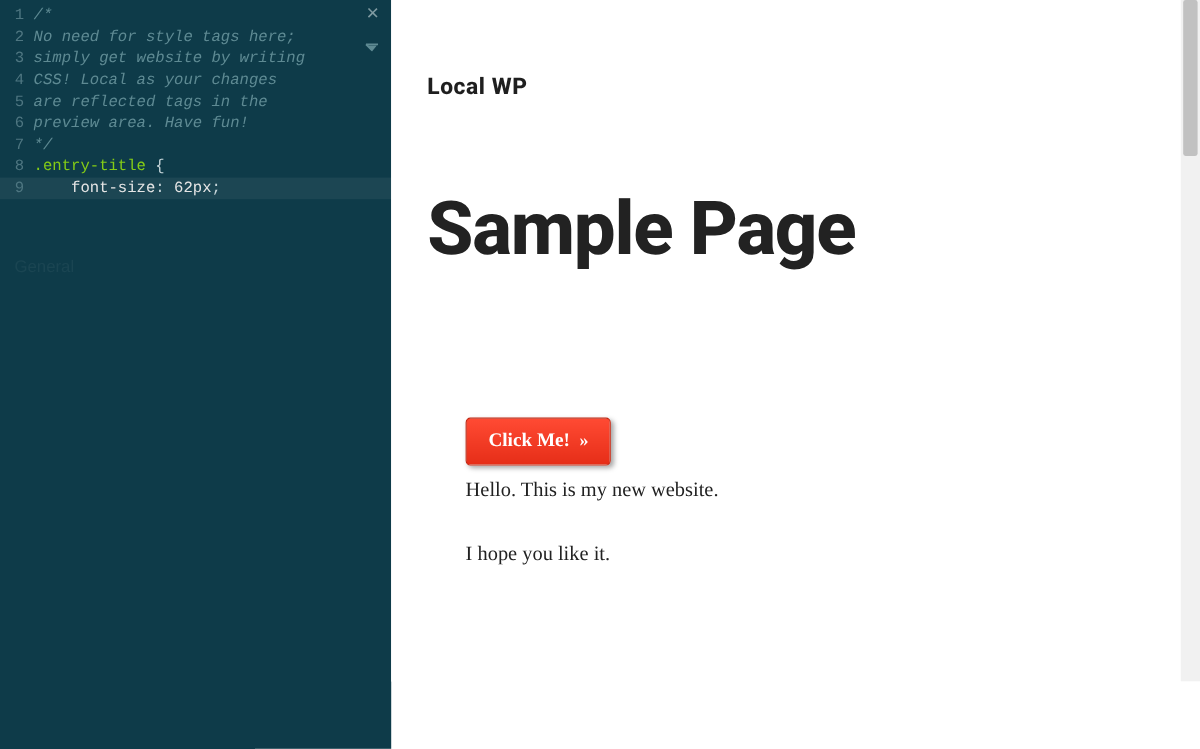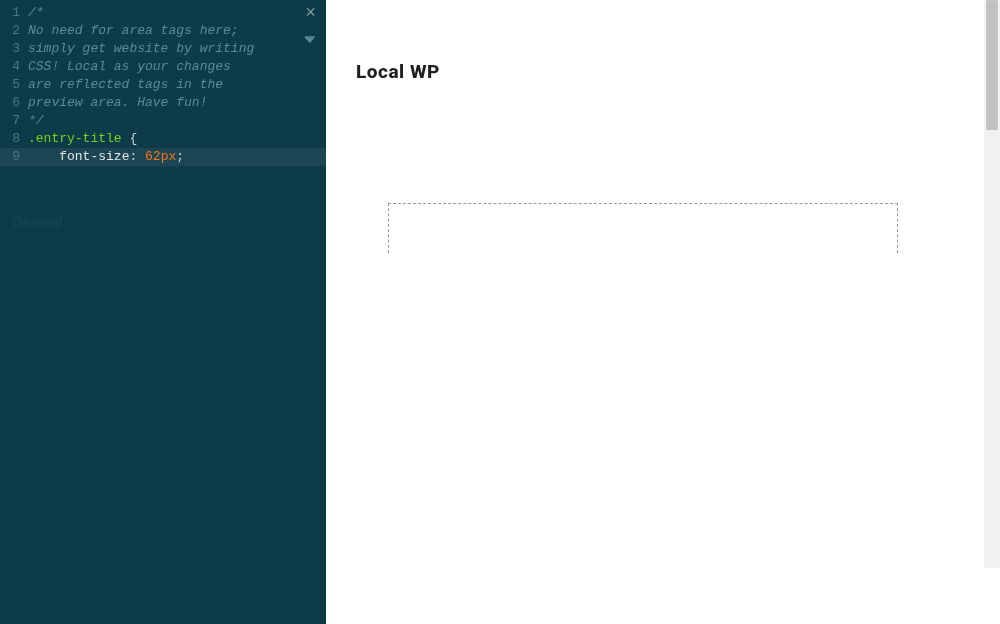--- a/index.html
+++ b/index.html
@@ -49,21 +49,21 @@
     color: #4e7681;
     user-select: none;
     flex-shrink: 0;
   }
   .code { flex: 1; padding-right: 8px; overflow: hidden; }
   .tok-comment { color: #5e8a93; font-style: italic; }
   .tok-selector { color: #84cc16; }
   .tok-brace    { color: #c7d6da; }
   .tok-prop     { color: #e5e5e5; }
   .tok-punct    { color: #c7d6da; }
-  .tok-num      { color: #f97316; }
+  .tok-num      { color: #e5e5e5; }
 
   
   .ghost {
     position: absolute;
     left: 12px; right: 40px;
     color: rgba(255,255,255,0.05);
     font-family: -apple-system, Arial, sans-serif;
     font-size: 14px;
     pointer-events: none;
   }
@@ -148,40 +148,49 @@
 
   <div class="editor-collapse">
     <svg viewBox="0 0 12 12" width="12" height="12">
       <path d="M1 3 L6 8 L1 3 M1 3 L11 3" fill="none" stroke="#5e8a93" stroke-width="1.5"></path>
       <path d="M2 4 L10 4 L6 9 Z" fill="#5e8a93"></path>
     </svg>
   </div>
 
   <div class="code-area" id="code-area">
       <div class="code-line"><div class="gutter">1</div><div class="code"><span class="tok-comment">/*</span></div></div>
-      <div class="code-line"><div class="gutter">2</div><div class="code"><span class="tok-comment">No need for area tags here;</span></div></div>
+      <div class="code-line"><div class="gutter">2</div><div class="code"><span class="tok-comment">No need for style tags here;</span></div></div>
       <div class="code-line"><div class="gutter">3</div><div class="code"><span class="tok-comment">simply get website by writing</span></div></div>
       <div class="code-line"><div class="gutter">4</div><div class="code"><span class="tok-comment">CSS! Local as your changes</span></div></div>
       <div class="code-line"><div class="gutter">5</div><div class="code"><span class="tok-comment">are reflected tags in the</span></div></div>
       <div class="code-line"><div class="gutter">6</div><div class="code"><span class="tok-comment">preview area. Have fun!</span></div></div>
       <div class="code-line"><div class="gutter">7</div><div class="code"><span class="tok-comment">*/</span></div></div>
       <div class="code-line"><div class="gutter">8</div><div class="code"><span class="tok-selector">.entry-title</span><span> </span><span class="tok-brace">{</span></div></div>
       <div class="code-line active"><div class="gutter">9</div><div class="code"><span>    </span><span class="tok-prop">font-size</span><span class="tok-punct">:</span><span> </span><span class="tok-num">62px</span><span class="tok-punct">;</span></div></div>
     </div>
 
   <div class="ghost" style="top:214px;">General</div>
   <div class="ghost" style="top:300px;"></div>
   <div class="ghost" style="top:600px;"></div>
 </div>
 
 <div class="preview">
   <div class="preview-inner">
     <div class="site-title">Local WP</div>
 
+    <h1 class="entry-title">Sample Page</h1>
 
+    <div class="content">
+      <button class="cta-button">
+        <span>Click Me!</span>
+        <span class="chevrons">»</span>
+      </button>
+      <p class="para first">Hello. This is my new website.</p>
+      <p class="para second">I hope you like it.</p>
+    </div>
 
     <div class="dashed-box"></div>
   </div>
 
   <div class="preview-scroll">
     <div class="thumb"></div>
   </div>
 </div>
 
 </body></html>

